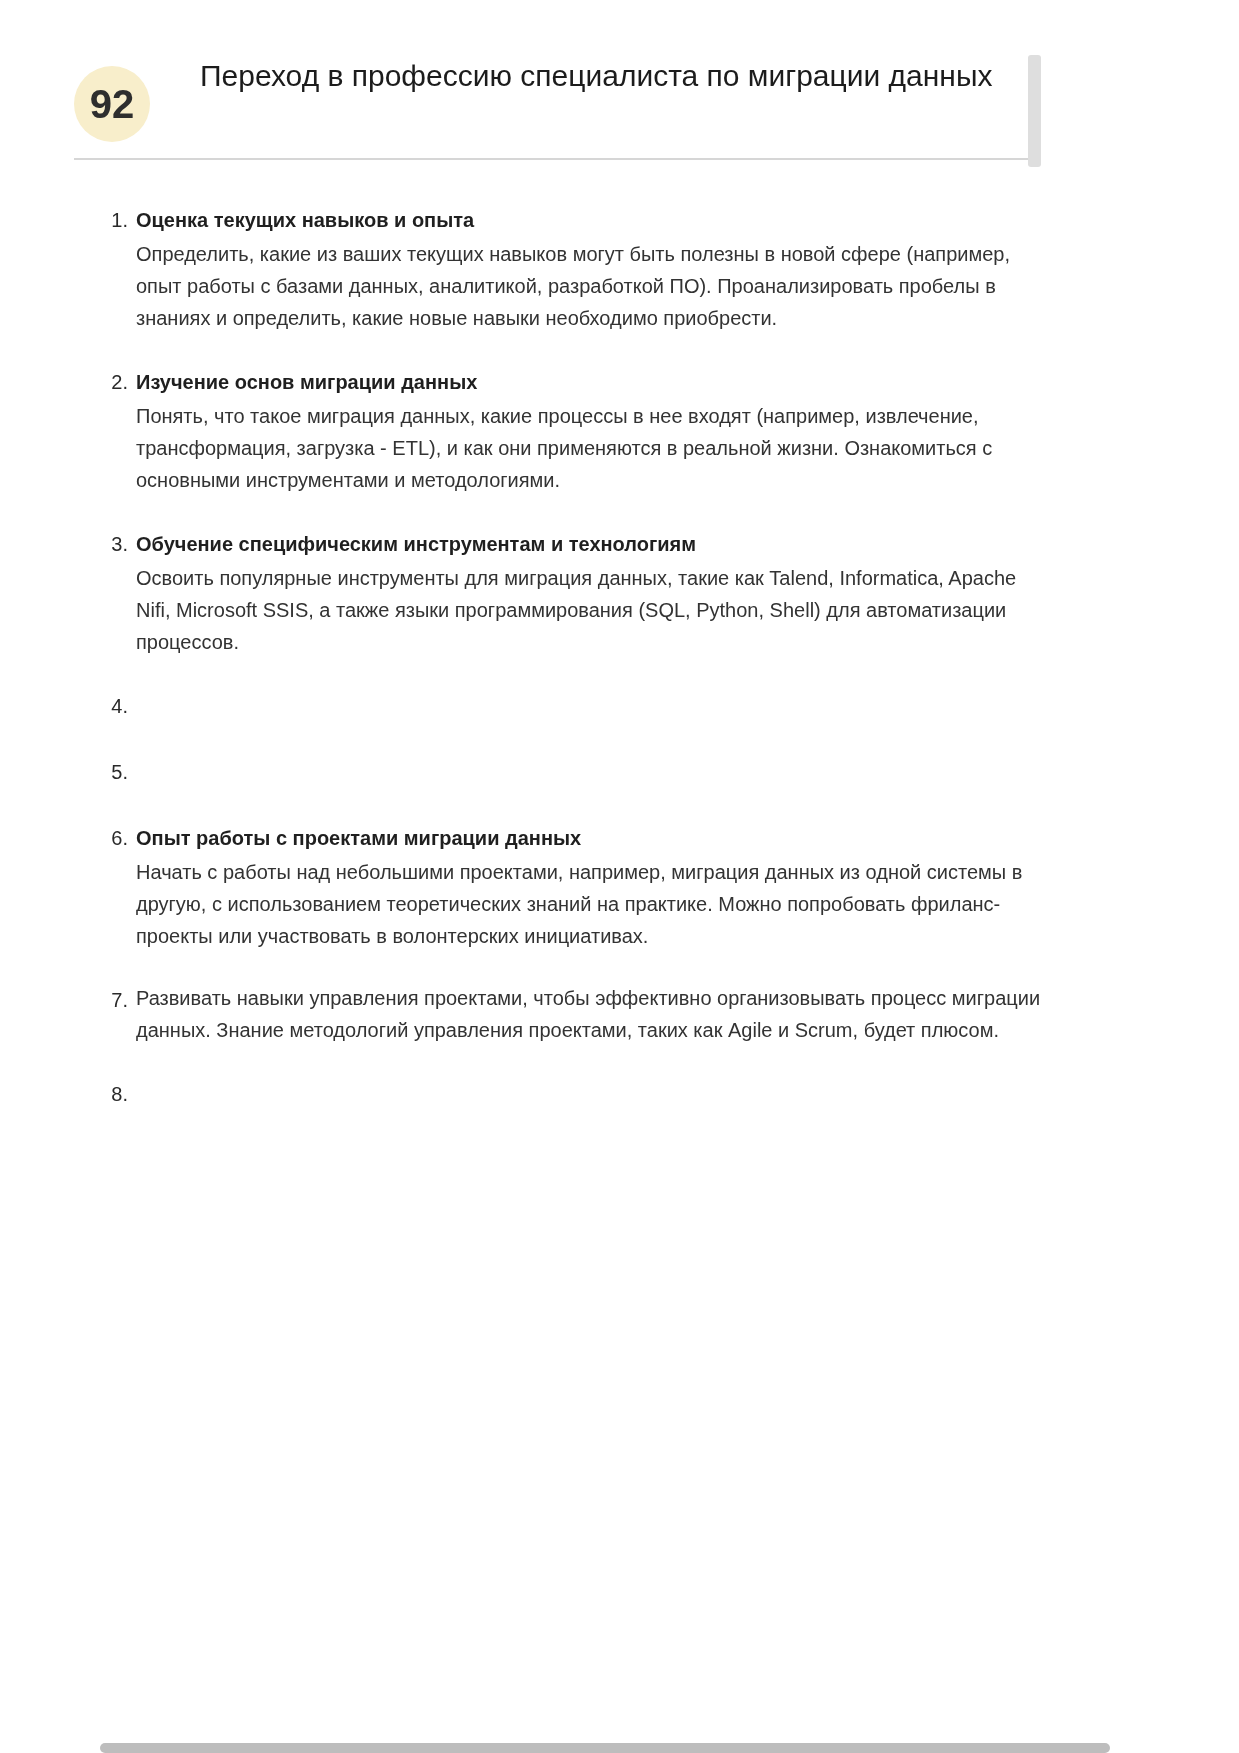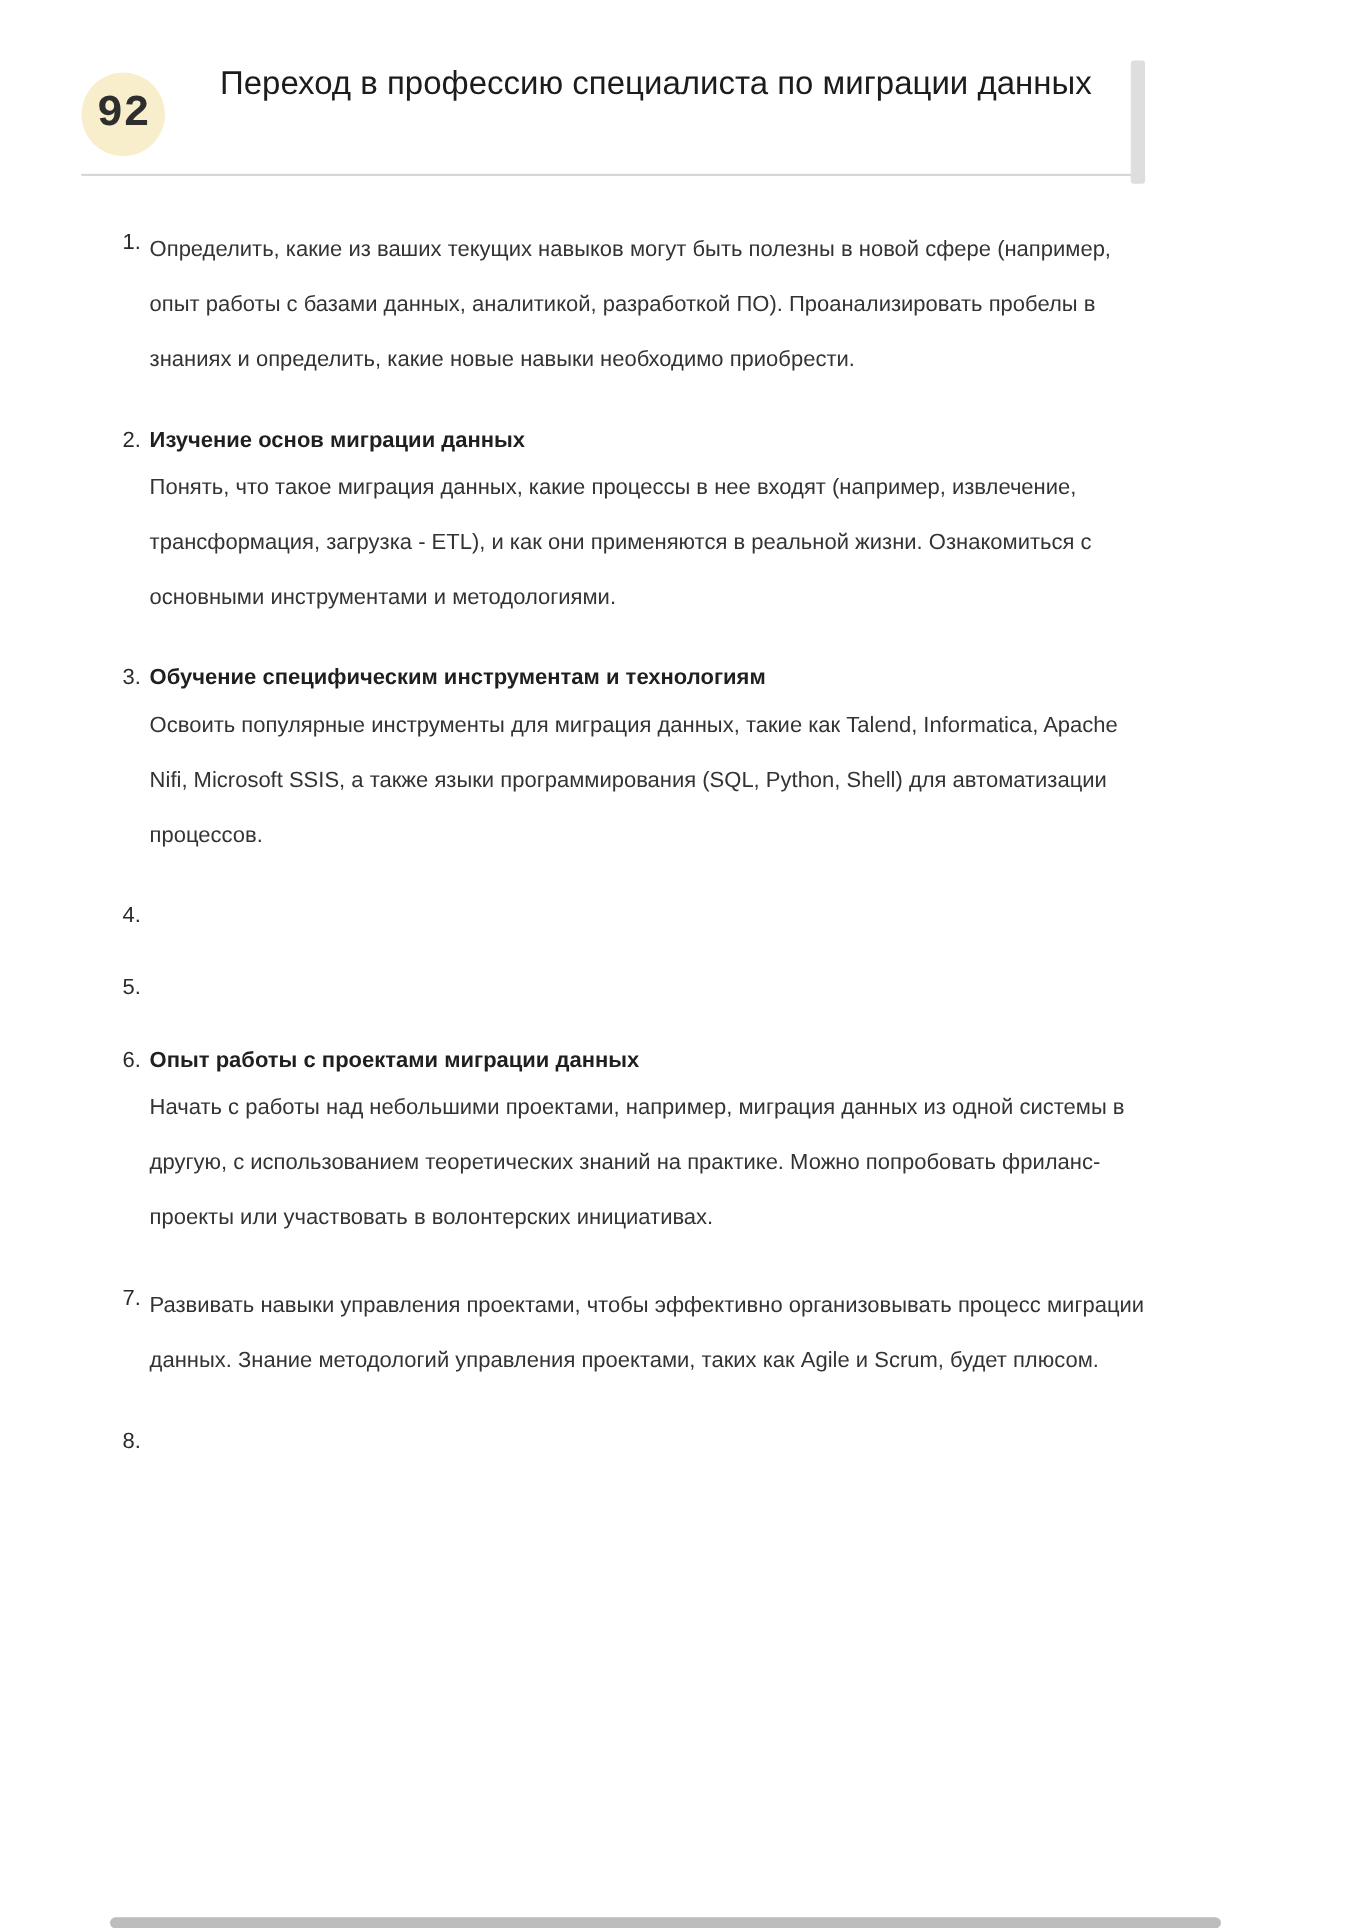--- a/index.html
+++ b/index.html
@@ -27,21 +27,20 @@
     height: 76px;
     border-radius: 50%;
     background: #f8eecb;
     display: flex;
     align-items: center;
     justify-content: center;
     font-size: 40px;
     font-weight: 700;
     color: #2e2e2e;
     margin-top: 16px;
-    font-family: Liberation Mono, monospace;
   }
   .title {
     margin-left: 50px;
     font-size: 30px;
     font-weight: 400;
     color: #1c1c1c;
     line-height: 1.75;
     max-width: 830px;
   }
   .divider {
@@ -91,21 +90,21 @@
   }
   .step-heading {
     font-size: 20px;
     font-weight: 700;
     color: #1f1f1f;
     line-height: 36px;
   }
   .step-body {
     font-size: 20px;
     color: #333333;
-    line-height: 50px;
+    line-height: 32px;
   }
 </style>
 </head>
 <body>
 
 <div class="page">
 
   <div class="header-row">
     <div class="badge">
       <span>92</span>
@@ -115,20 +114,21 @@
 
   <div class="v-scroll"></div>
 
   <div class="divider"></div>
 
   <ol class="steps">
 
     <li class="step">
       <div class="num">1.</div>
       <div class="step-content">
+        <div class="step-heading">Оценка текущих навыков и опыта</div>
         <div class="step-body">Определить, какие из ваших текущих навыков могут быть полезны в новой сфере (например, опыт работы с базами данных, аналитикой, разработкой ПО). Проанализировать пробелы в знаниях и определить, какие новые навыки необходимо приобрести.</div>
       </div>
     </li>
 
     <li class="step">
       <div class="num">2.</div>
       <div class="step-content">
         <div class="step-heading">Изучение основ миграции данных</div>
         <div class="step-body">Понять, что такое миграция данных, какие процессы в нее входят (например, извлечение, трансформация, загрузка - ETL), и как они применяются в реальной жизни. Ознакомиться с основными инструментами и методологиями.</div>
       </div>

